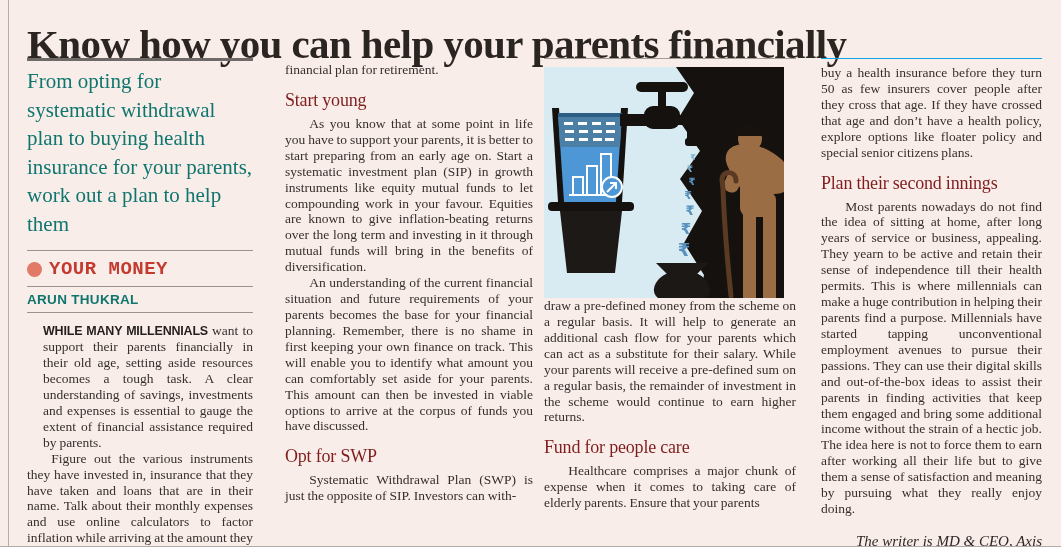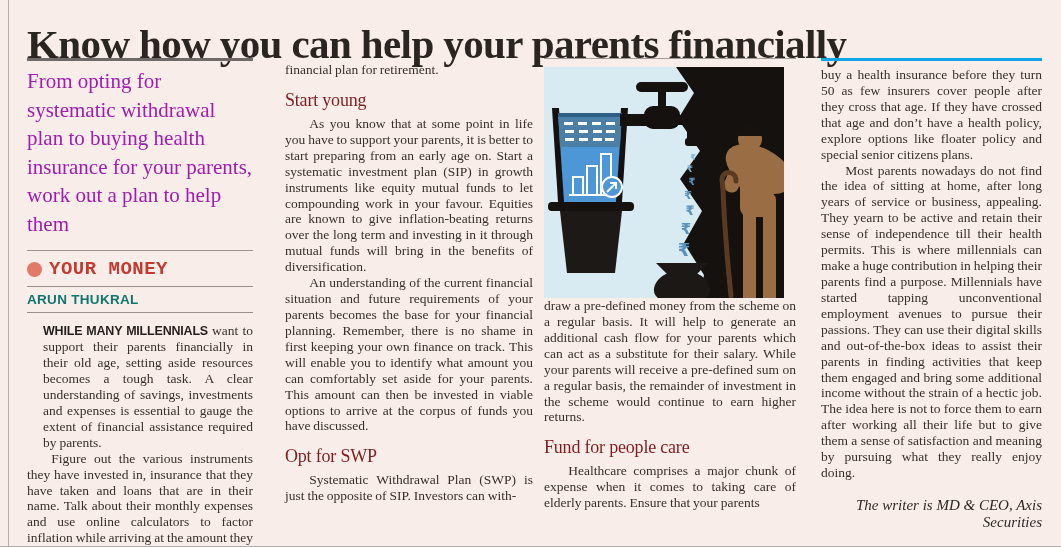--- a/index.html
+++ b/index.html
@@ -27,26 +27,26 @@
     color:#2b2522; white-space:nowrap;
   }
   .cols {
     position:absolute; top:58px; left:27px; right:0; bottom:4px;
     display:flex;
   }
   .col { flex:none; }
   .col1 { width:226px; margin-right:32px; }
   .col2 { width:248px; margin-right:11px; }
   .col3 { width:252px; margin-right:25px; border-top:1px solid #a59a97; }
-  .col4 { width:221px; border-top:3px solid #0ea5e9; }
+  .col4 { width:221px; border-top:1px solid #0ea5e9; }
 
   
   .col1 { border-top:3px solid #6f6a68; }
   .standfirst {
-    font-size:21px; line-height:1.36; color:#a21caf;
+    font-size:21px; line-height:1.36; color:#0f766e;
     padding:6px 0 12px 0;
   }
   .rule { border-top:1px solid #9c918e; }
   .section-label {
     display:flex; align-items:center; gap:7px;
     padding:7px 0 6px 0;
     font-family:"Liberation Sans", sans-serif;
   }
   .section-label .dot {
     width:15px; height:15px; border-radius:50%;
@@ -212,19 +212,20 @@
         </svg>
       </div>
       <p class="body-par">draw a pre-defined money from the scheme on a regular basis. It will help to generate an additional cash flow for your parents which can act as a substitute for their salary. While your parents will receive a pre-defined sum on a regular basis, the remainder of investment in the scheme would continue to earn higher returns.</p>
       <h3 class="subhead">Fund for people care</h3>
       <p class="body-par indent">Healthcare comprises a major chunk of expense when it comes to taking care of elderly parents. Ensure that your parents</p>
     </div>
 
     <div class="col col4">
       <div class="col4-pad">
         <p class="body-par">buy a health insurance before they turn 50 as few insurers cover people after they cross that age. If they have crossed that age and don’t have a health policy, explore options like floater policy and special senior citizens plans.</p>
+        <h3 class="subhead">Plan their second innings</h3>
         <p class="body-par indent">Most parents nowadays do not find the idea of sitting at home, after long years of service or business, appealing. They yearn to be active and retain their sense of independence till their health permits. This is where millennials can make a huge contribution in helping their parents find a purpose. Millennials have started tapping unconventional employment avenues to pursue their passions. They can use their digital skills and out-of-the-box ideas to assist their parents in finding activities that keep them engaged and bring some additional income without the strain of a hectic job. The idea here is not to force them to earn after working all their life but to give them a sense of satisfaction and meaning by pursuing what they really enjoy doing.</p>
         <p class="signature">The writer is MD &amp; CEO, Axis Securities</p>
       </div>
     </div>
 
   </div>
 </div>
 
 </body></html>

